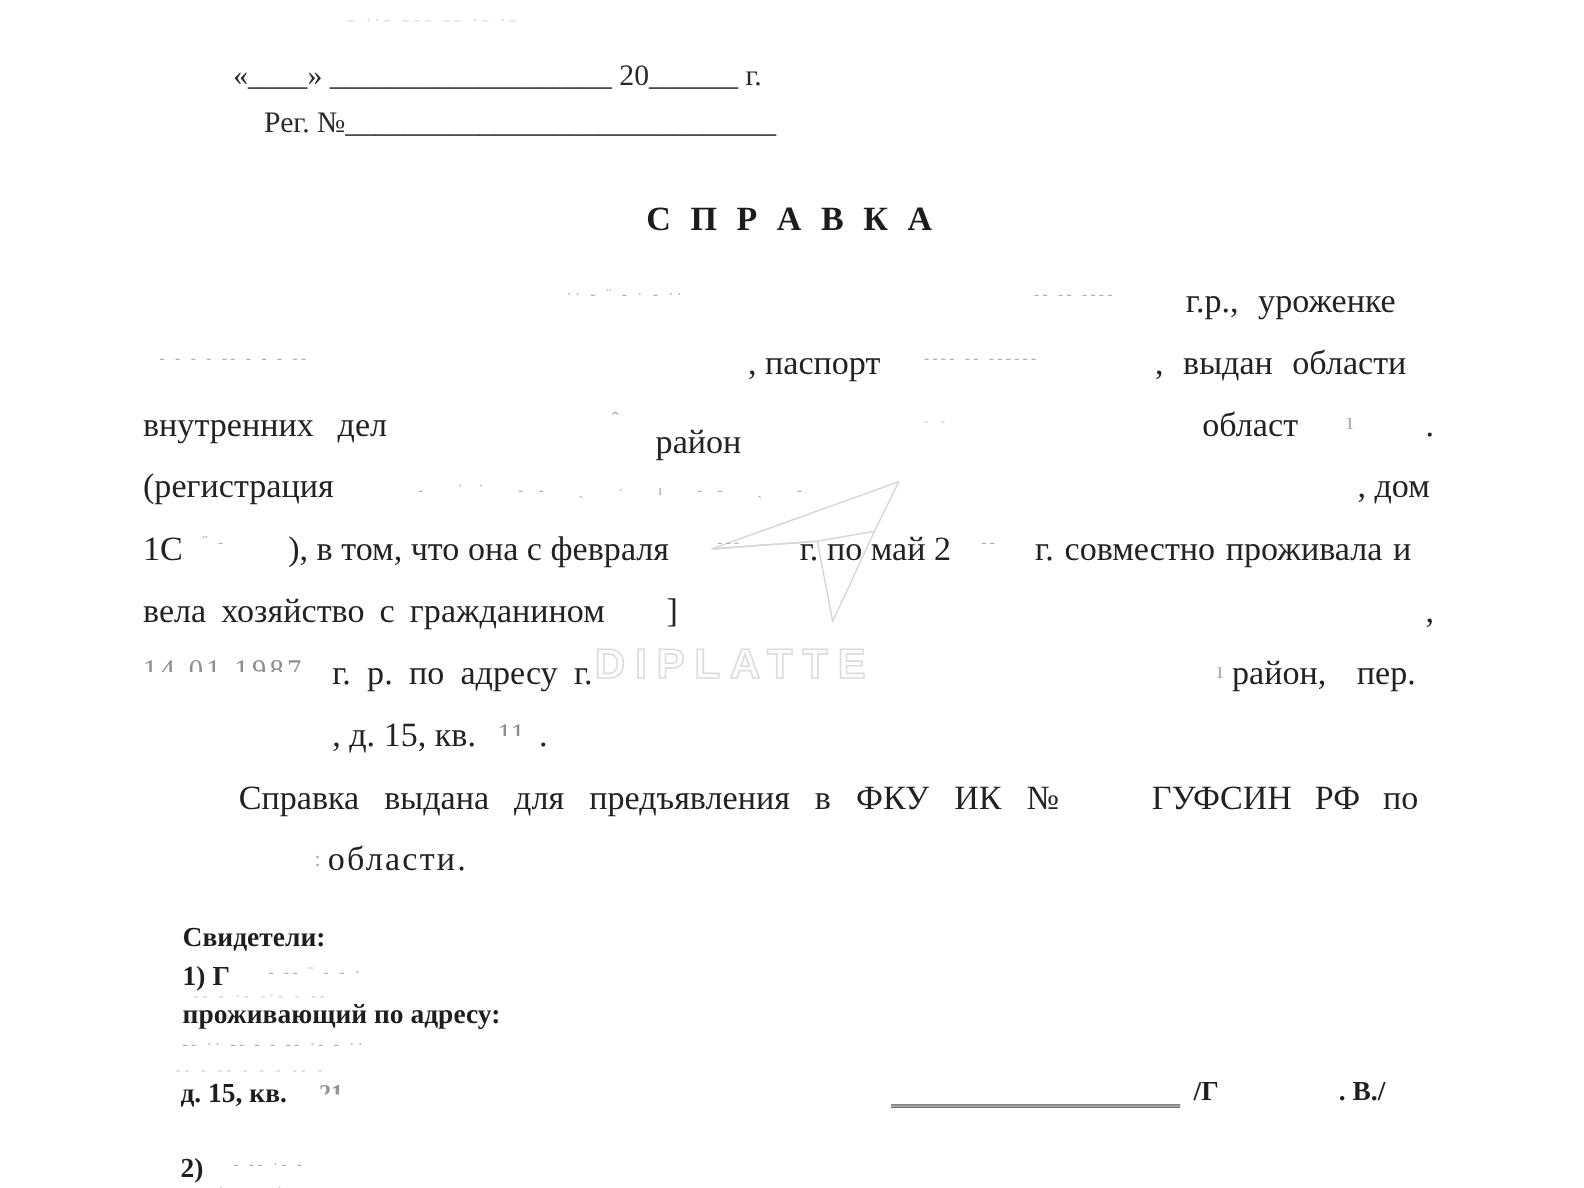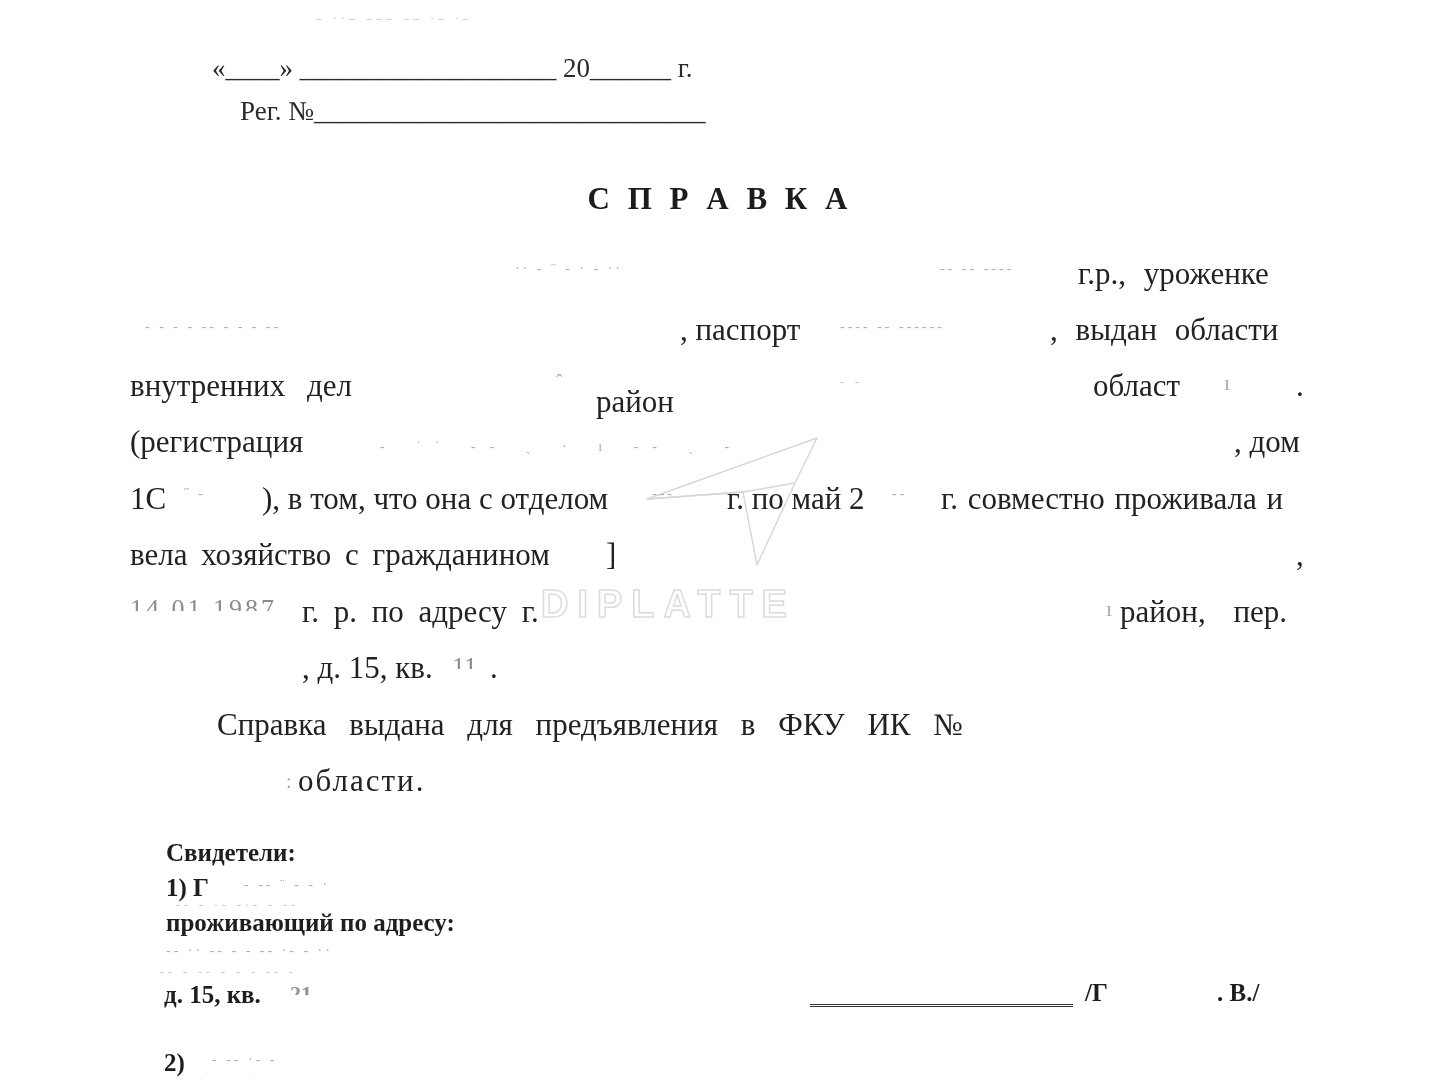--- a/index.html
+++ b/index.html
@@ -69,40 +69,41 @@
   <span class="t" style="left:1093px;top:370px;">област</span>
   <span class="rem" style="left:1224px;top:372px;font-size:22px;">ı</span>
   <span class="t" style="left:1296px;top:370px;">.</span>
 
   <span class="t" style="left:130px;top:426px;">(регистрация</span>
   <span class="rem" style="left:380px;top:440px;letter-spacing:14px;">‐   ˙˙   ‐‐   ˏ   ·   ı   ‐‐   ˏ   ‐</span>
   <span class="t" style="left:1234px;top:426px;">, дом</span>
 
   <span class="t" style="left:130px;top:483px;">1С</span>
   <span class="rem" style="left:184px;top:487px;">˝ ‐</span>
-  <span class="t" style="left:262px;top:483px;">), в том, что она с отделом</span>
+  <span class="t" style="left:262px;top:483px;">), в том, что она с февраля</span>
   <span class="rem" style="left:652px;top:487px;">‐‐‐</span>
   <span class="t" style="left:727px;top:483px;">г. по май 2</span>
   <span class="rem" style="left:892px;top:487px;">‐‐</span>
   <span class="t" style="left:941px;top:483px;word-spacing:2px;text-align:right;">г. совместно проживала и</span>
 
   <span class="t" style="left:130px;top:539px;word-spacing:6px;">вела хозяйство с гражданином</span>
   <span class="t" style="left:606px;top:539px;">]</span>
   <span class="t" style="left:1296px;top:539px;">,</span>
 
   <span class="clip" style="left:130px;top:596px;letter-spacing:3px;">14.01.1987</span>
   <span class="t" style="left:302px;top:596px;word-spacing:7px;">г. р. по адресу г.</span>
   <span class="rem" style="left:1106px;top:598px;font-size:22px;">ı</span>
   <span class="t" style="left:1120px;top:596px;word-spacing:20px;">район, пер.</span>
 
   <span class="t" style="left:302px;top:652px;">, д. 15, кв.</span>
   <span class="clip" style="left:452px;top:654px;">11</span>
   <span class="t" style="left:490px;top:652px;">.</span>
 
   <span class="t" style="left:217px;top:709px;word-spacing:15px;">Справка выдана для предъявления в ФКУ ИК №</span>
+  <span class="t" style="left:1047px;top:709px;word-spacing:13px;">ГУФСИН РФ по</span>
   <span class="rem" style="left:286px;top:771px;font-size:20px;">:</span>
   <span class="t" style="left:298px;top:765px;letter-spacing:2px;">области.</span>
 
   <span class="wit" style="left:166px;top:839px;">Свидетели:</span>
 
   <span class="wit" style="left:166px;top:874px;">1) Г</span>
   <span class="rem" style="left:244px;top:878px;">‐ ‐‐ ¨ ‐ ‐ ·</span>
   <span class="rem2" style="left:176px;top:899px;">‐‐ ‐ ·‐ ‐·‐ ‐ ‐‐</span>
 
   <span class="wit" style="left:166px;top:909px;">проживающий по адресу:</span>

